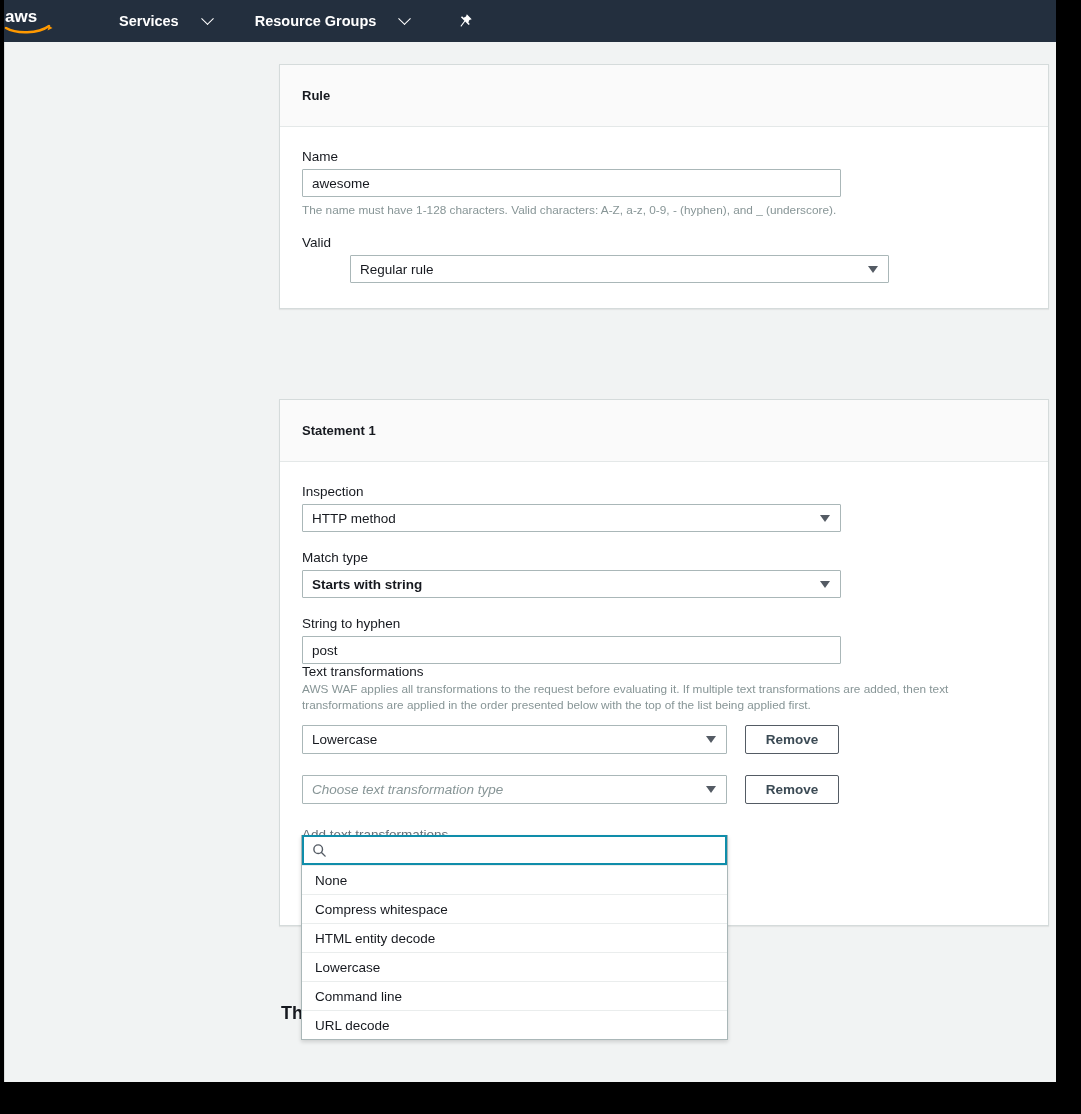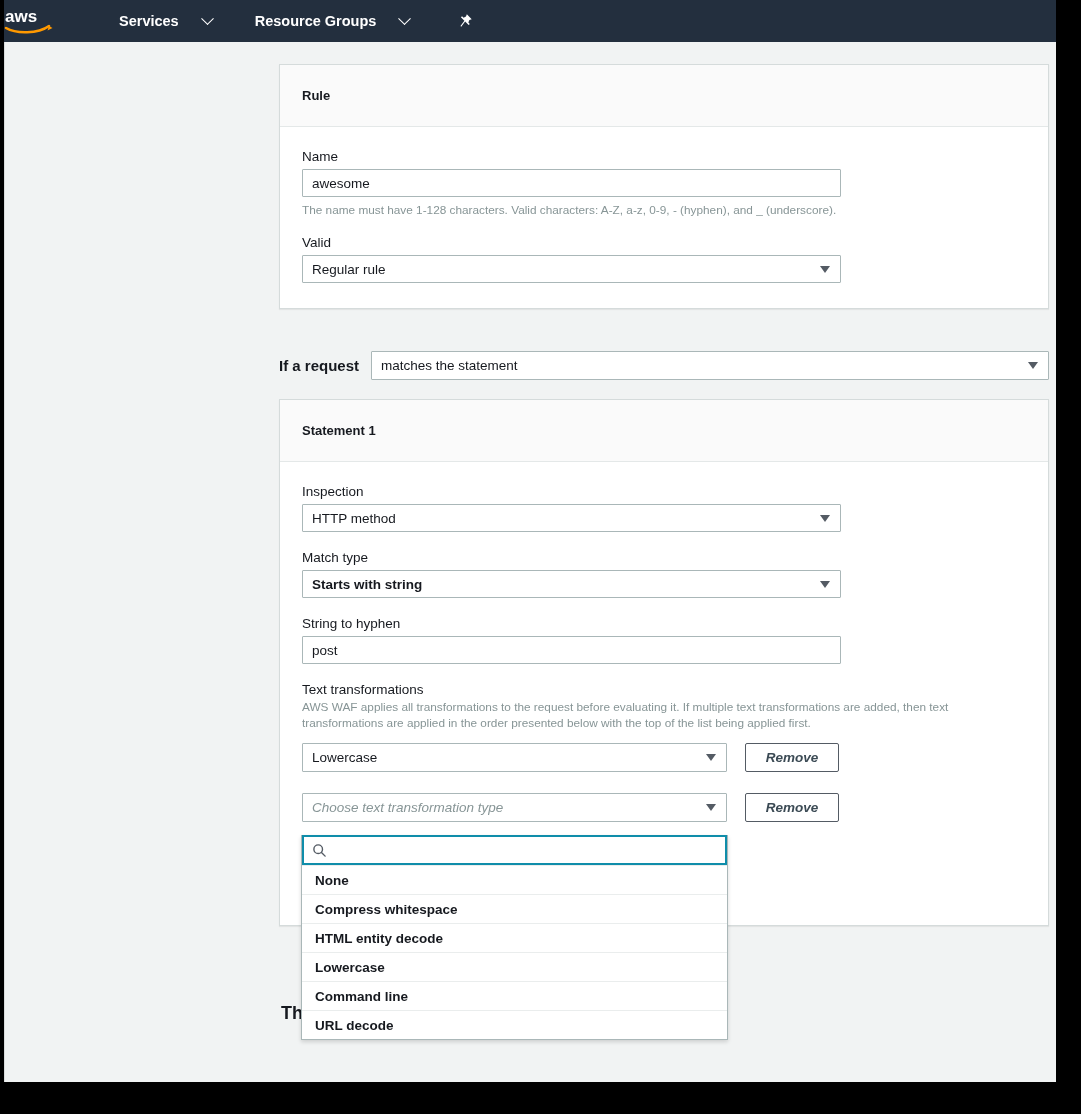--- a/index.html
+++ b/index.html
@@ -124,21 +124,21 @@
   }
   .placeholder { color: #879596; font-style: italic; }
 
   .btn {
     height: 28px;
     border: 1px solid #545b64;
     background: #fff;
     color: #3b4a54;
     font-size: 13.5px; font-weight: bold;
     display: flex; align-items: center; justify-content: center;
-    border-radius: 2px; cursor: pointer; font-style: italic;
+    border-radius: 2px; cursor: pointer;
   }
 
   .link { color: #0073bb; font-size: 13.5px; cursor: pointer; }
 
   
   #dropdown {
     position: absolute;
     left: 297px; top: 835px;
     width: 427px;
     background: #fff;
@@ -162,21 +162,20 @@
   }
   .dd-option {
     height: 29px;
     display: flex; align-items: center;
     padding-left: 13px;
     font-size: 13.5px;
     color: #16191f;
     border-top: 1px solid #eaeded;
     cursor: pointer;
     background: #fff;
-    font-weight: bold;
   }
   .dd-option:first-of-type { border-top: none; }
 </style>
 </head>
 <body>
 
 <div id="page">
 
   <div class="left-rule"></div>
 
@@ -215,35 +214,27 @@
     </div>
     <div class="panel-body">
 
       <div class="field-label">Name</div>
       <div class="input" style="width:539px;">
         <span>awesome</span>
       </div>
       <div class="hint">The name must have 1-128 characters. Valid characters: A-Z, a-z, 0-9, - (hyphen), and _ (underscore).</div>
 
       <div class="field-label" style="margin-top:17px;">Valid</div>
-      <div class="select" style="width:539px;">
+      <div class="select" style="width:539px;margin-left:48px;">
         <span>Regular rule</span>
         <span class="arrow"></span>
       </div>
     </div>
   </div>
 
-  <div style="position:absolute; left:275px; top:351px; width:770px;
-              display:flex; align-items:center;">
-    <span style="font-size:15px; font-weight:bold; color:#16191f; margin-right:12px;">If a request</span>
-    <div class="select" style="flex:1; height:29px;">
-      <span>matches the statement</span>
-      <span class="arrow"></span>
-    </div>
-  </div>
 
   <div class="panel" style="left:275px; top:399px; width:770px; height:527px;">
     <div class="panel-head">
       <span class="panel-title">Statement 1</span>
     </div>
     <div class="panel-body">
 
       <div class="field-label">Inspection</div>
       <div class="select" style="width:539px;">
         <span>HTTP method</span>
@@ -254,21 +245,21 @@
       <div class="select" style="width:539px;font-weight:bold;">
         <span>Starts with string</span>
         <span class="arrow"></span>
       </div>
 
       <div class="field-label" style="margin-top:18px;">String to hyphen</div>
       <div class="input" style="width:539px;">
         <span>post</span>
       </div>
 
-      <div class="field-label" style="margin-top:18px; margin-bottom:2px;">Text transformations</div>
+      <div class="field-label" style="margin-bottom:2px;">Text transformations</div>
       <div class="hint" style="width:684px; margin-top:0;">AWS WAF applies all transformations to the request before evaluating it. If multiple text transformations are added, then text transformations are applied in the order presented below with the top of the list being applied first.</div>
 
       <div style="display:flex; align-items:center; margin-top:11px;">
         <div class="select" style="width:425px; height:29px;">
           <span>Lowercase</span>
           <span class="arrow"></span>
         </div>
         <div class="btn" style="width:94px; height:29px; margin-left:18px;">
           <span>Remove</span>
         </div>

